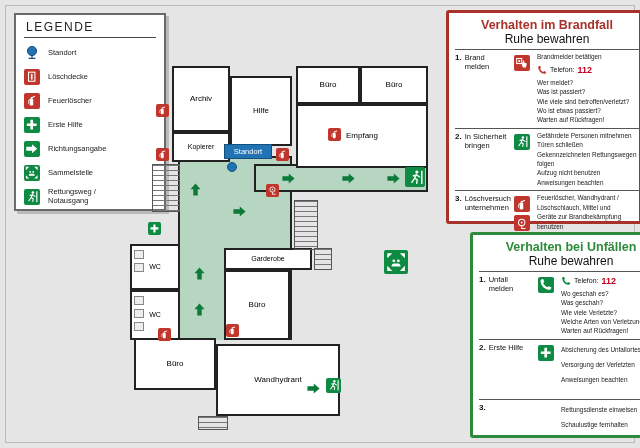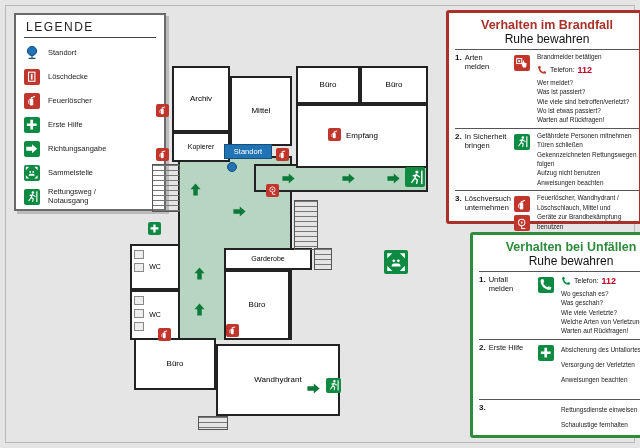--- a/index.html
+++ b/index.html
@@ -206,21 +206,21 @@
     <div class="route" style="left:180px;top:258px;width:44px;height:82px"></div>
     <div class="outline" style="left:254px;top:164px;width:174px;height:28px;background:#b7d6c2"></div>
 
     <div class="room" style="left:172px;top:66px;width:58px;height:66px">
       <span class="rlabel">Archiv</span>
     </div>
     <div class="room" style="left:172px;top:132px;width:58px;height:30px">
       <span class="rlabel sm">Kopierer</span>
     </div>
     <div class="room" style="left:230px;top:76px;width:62px;height:70px">
-      <span class="rlabel">Mittel</span>
+      <span class="rlabel">Hilfe</span>
     </div>
     <div class="room" style="left:296px;top:66px;width:64px;height:38px">
       <span class="rlabel">Büro</span>
     </div>
     <div class="room" style="left:360px;top:66px;width:68px;height:38px">
       <span class="rlabel">Büro</span>
     </div>
     <div class="room" style="left:296px;top:104px;width:132px;height:64px">
       <span class="rlabel">Empfang</span>
     </div>
@@ -341,21 +341,21 @@
     <div class="standort-dot" style="left:227px;top:162px"></div>
   </div>
 
   <aside class="panel red" style="left:446px;top:10px;height:214px">
     <div class="ptitle-main">Verhalten im Brandfall</div>
     <div class="psub">Ruhe bewahren</div>
 
     <div class="prow" style="min-height:66px">
       <div class="pl">
         <span class="pnum">1.</span>
-        <span class="pstep-title">Arten melden</span>
+        <span class="pstep-title">Brand melden</span>
       </div>
       <div class="pi">
         <span class="ic ic-red s16">
             <svg>
               <use href="#sym-hand"></use>
             </svg>
           </span>
       </div>
       <div class="pb">
         <div class="pline">Brandmelder betätigen</div>

